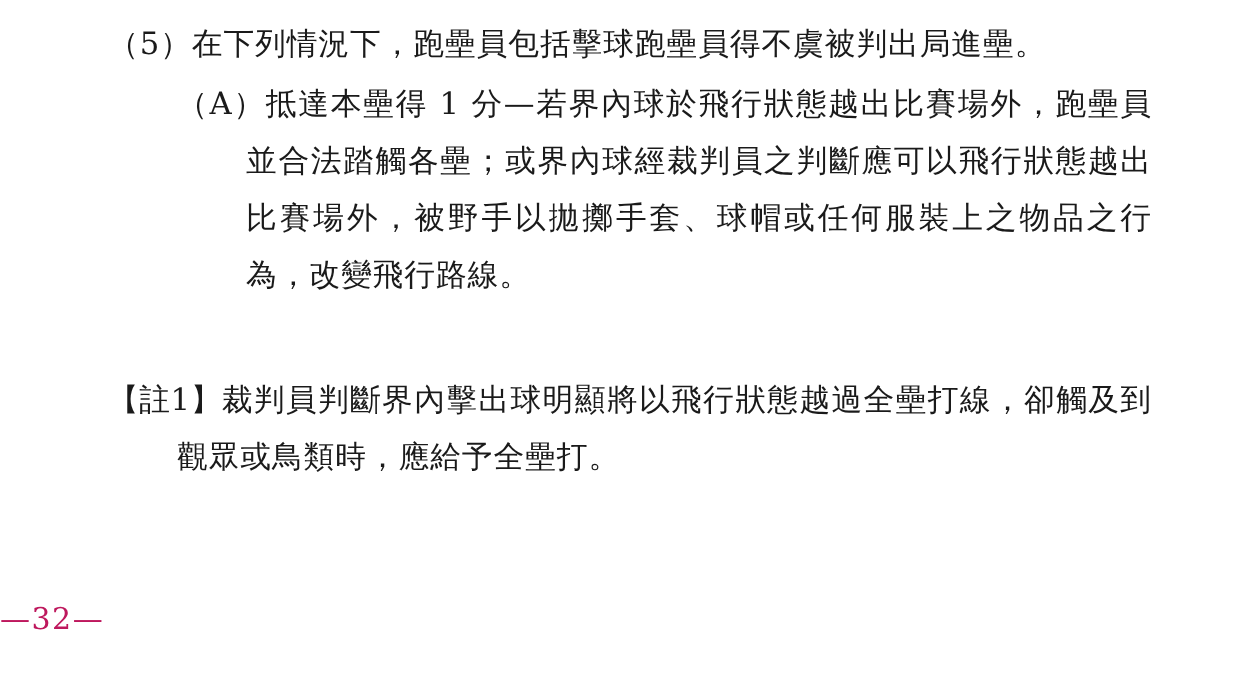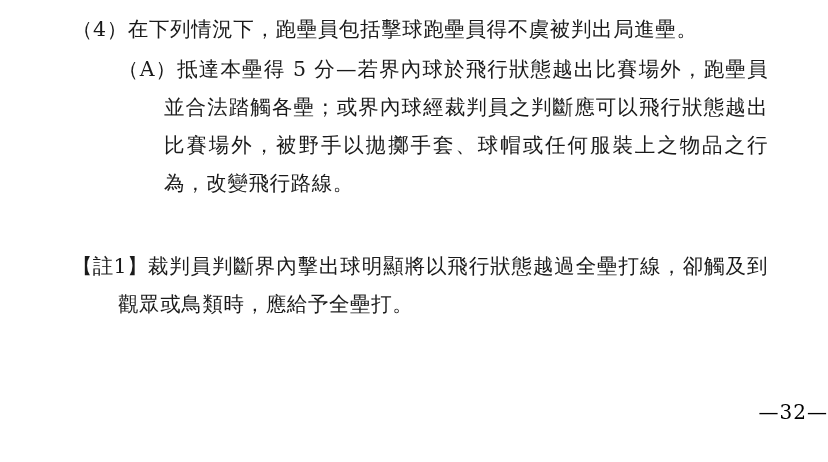--- a/index.html
+++ b/index.html
@@ -48,36 +48,36 @@
     margin-top: 45px;
   }
   .note .note-tag {
     letter-spacing: 0;
   }
   .pagenum {
     position: absolute;
     left: 0;
     right: 0;
     bottom: 38px;
-    text-align: right;
+    text-align: left;
     font-size: 20px;
     letter-spacing: 1px;
-    color: #000000;
+    color: #be185d;
   }
 </style>
 </head>
 <body>
 
 <div class="page">
 
   <div class="doc-body">
 
-    <p class="block item-level1">（4）在下列情況下，跑壘員包括擊球跑壘員得不虞被判出局進壘。</p>
+    <p class="block item-level1">（5）在下列情況下，跑壘員包括擊球跑壘員得不虞被判出局進壘。</p>
 
-    <p class="block item-level2">（A）抵達本壘得 5 分—若界內球於飛行狀態越出比賽場外，跑壘員並合法踏觸各壘；或界內球經裁判員之判斷應可以飛行狀態越出比賽場外，被野手以拋擲手套、球帽或任何服裝上之物品之行為，改變飛行路線。</p>
+    <p class="block item-level2">（A）抵達本壘得 1 分—若界內球於飛行狀態越出比賽場外，跑壘員並合法踏觸各壘；或界內球經裁判員之判斷應可以飛行狀態越出比賽場外，被野手以拋擲手套、球帽或任何服裝上之物品之行為，改變飛行路線。</p>
 
     <p class="block note">
       <span class="note-tag">【註1】</span><span>裁判員判斷界內擊出球明顯將以飛行狀態越過全壘打線，卻觸及到觀眾或鳥類時，應給予全壘打。</span>
     </p>
 
   </div>
 
   <div class="pagenum">—32—</div>
 
 </div>

